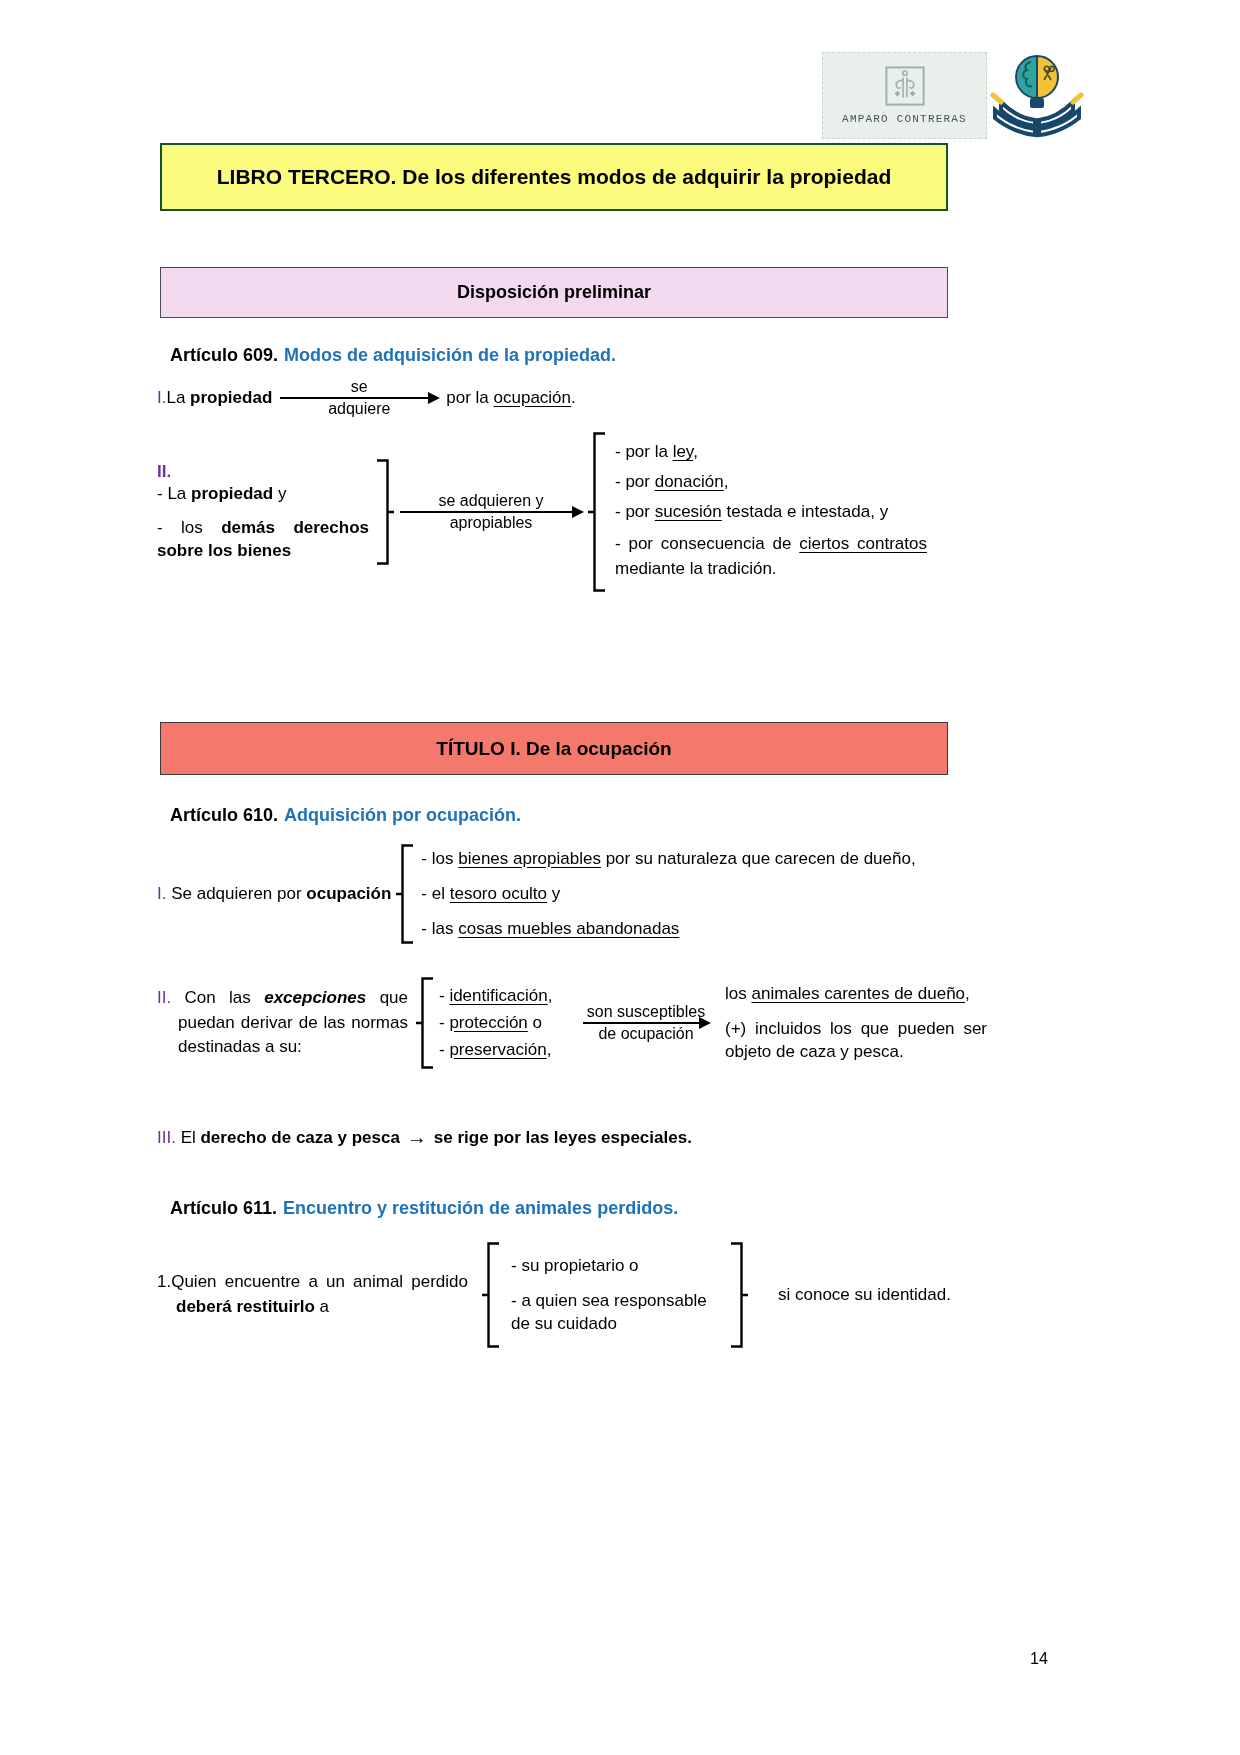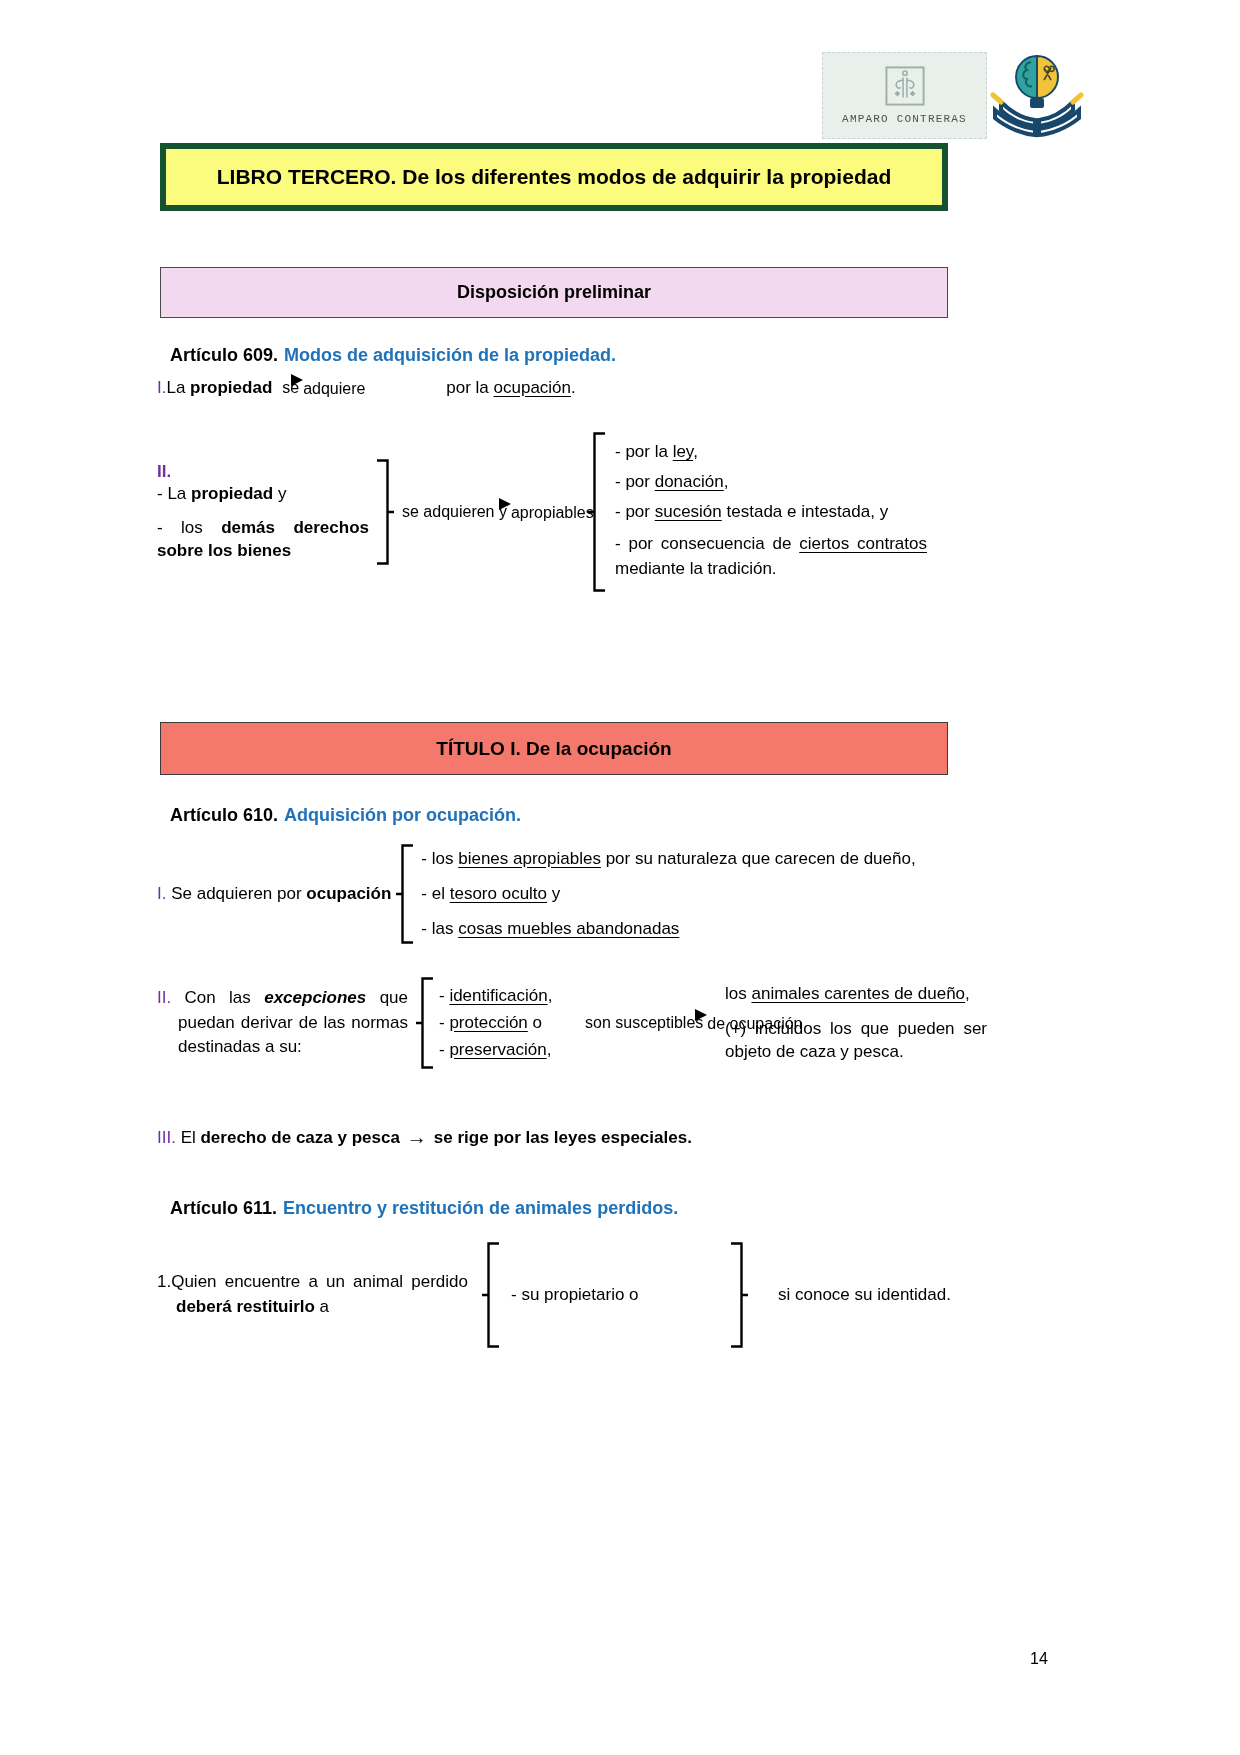--- a/index.html
+++ b/index.html
@@ -9,21 +9,21 @@
   
   .brand-box{position:absolute;left:822px;top:52px;width:163px;height:85px;background:#e9efea;
              border:1px dashed #c9d6cf;display:flex;flex-direction:column;align-items:center;
              justify-content:center;gap:7px;}
   .brand-label{font-family:Liberation Mono, monospace;font-size:11px;letter-spacing:1.2px;color:#41584f;white-space:nowrap;}
   .book-logo{position:absolute;left:987px;top:48px;}
 
   
   .box{position:absolute;left:160px;width:788px;display:flex;align-items:center;justify-content:center;
        text-align:center;font-weight:bold;box-sizing:border-box;}
-  .box-yellow{top:143px;min-height:68px;background:#fbfb7d;border:6px solid #14532d;font-size:21px;line-height:1.4;}
+  .box-yellow{top:143px;min-height:68px;background:#fbfb7d;border:2px solid #14532d;font-size:21px;line-height:1.4;}
   .box-yellow .inner{max-width:680px;}
   .box-pink{top:267px;height:51px;background:#f3d9f0;border:1px solid #4a4a4a;font-size:18px;}
   .box-red{top:722px;height:53px;background:#f4796c;border:1px solid #3a3a3a;font-size:19px;}
 
   
   .article{position:absolute;left:170px;font-weight:bold;font-size:18px;white-space:nowrap;}
   .article .art-num{margin-right:6px;}
   .blue{color:#1f72b8;}
 
   
@@ -34,21 +34,21 @@
   .it{}
   .just{text-align:justify;}
   .nowrap{white-space:nowrap;}
   .arrow-char{font-weight:bold;font-size:20px;margin:0 7px;vertical-align:-1px;}
 
   .row{position:absolute;left:157px;display:flex;align-items:center;}
   .col{display:flex;flex-direction:column;}
   .pline{position:absolute;left:157px;line-height:1.3;}
 
   
-  .conn{display:flex;flex-direction:row;align-items:center;flex:0 0 auto;}
+  .conn{display:flex;flex-direction:column;align-items:center;flex:0 0 auto;}
   .conn-label{font-size:16px;line-height:1.12;padding:0 2px 1px;white-space:nowrap;}
   .conn-label.bottom{padding:1px 2px 0;}
   .conn-line{position:relative;align-self:stretch;height:0;border-top:2px solid #000;}
   .conn-head{position:absolute;right:-2px;top:-7px;width:0;height:0;
              border-left:12px solid #000;border-top:6px solid transparent;border-bottom:6px solid transparent;}
 
   .bracket{flex:0 0 auto;}
   .pagenum{position:absolute;left:1030px;top:1650px;font-size:16px;}
 </style>
 </head>
@@ -191,20 +191,21 @@
 
   <div class="row" style="top:1242px">
     <div class="just" style="width:292px;text-indent:-19px;padding-left:19px;line-height:1.45">
       <span>1.</span><span>Quien encuentre a un animal perdido </span><b>deberá restituirlo</b><span> a</span>
     </div>
     <svg class="bracket" style="margin-left:14px" width="17" height="106" viewBox="0 0 17 106">
       <path d="M17 1.5 H6.5 V104.5 H17 M6.5 53 H0" fill="none" stroke="#000" stroke-width="2.4"></path>
     </svg>
     <div class="col" style="width:208px;margin-left:12px;line-height:1.3">
       <div>- su propietario o</div>
+      <div style="margin-top:13px">- a quien sea responsable de su cuidado</div>
     </div>
     <svg class="bracket" style="margin-left:12px" width="17" height="106" viewBox="0 0 17 106">
       <path d="M0 1.5 H10.5 V104.5 H0 M10.5 53 H17" fill="none" stroke="#000" stroke-width="2.4"></path>
     </svg>
     <div style="margin-left:30px;white-space:nowrap">si conoce su identidad.</div>
   </div>
 
   <div class="pagenum">14</div>
 
 </div>

